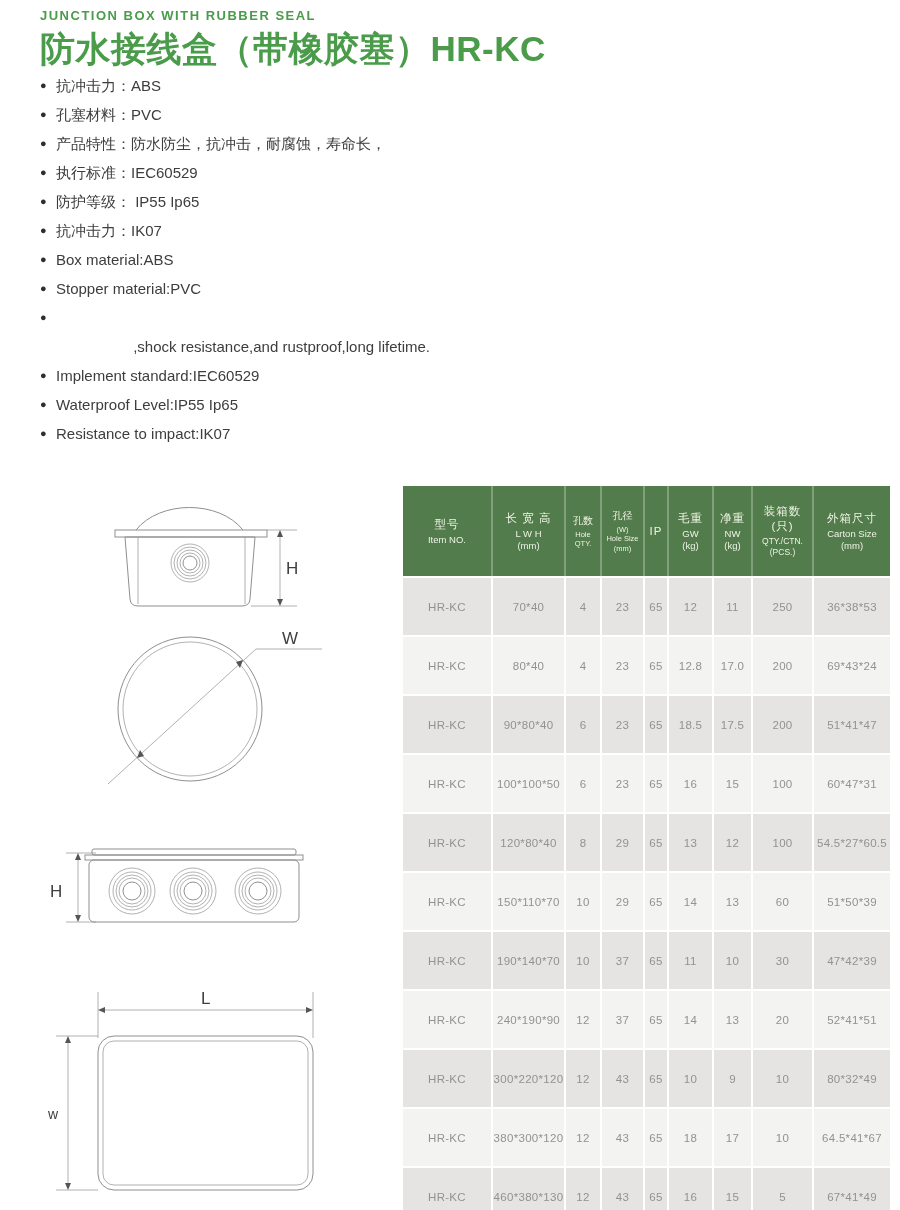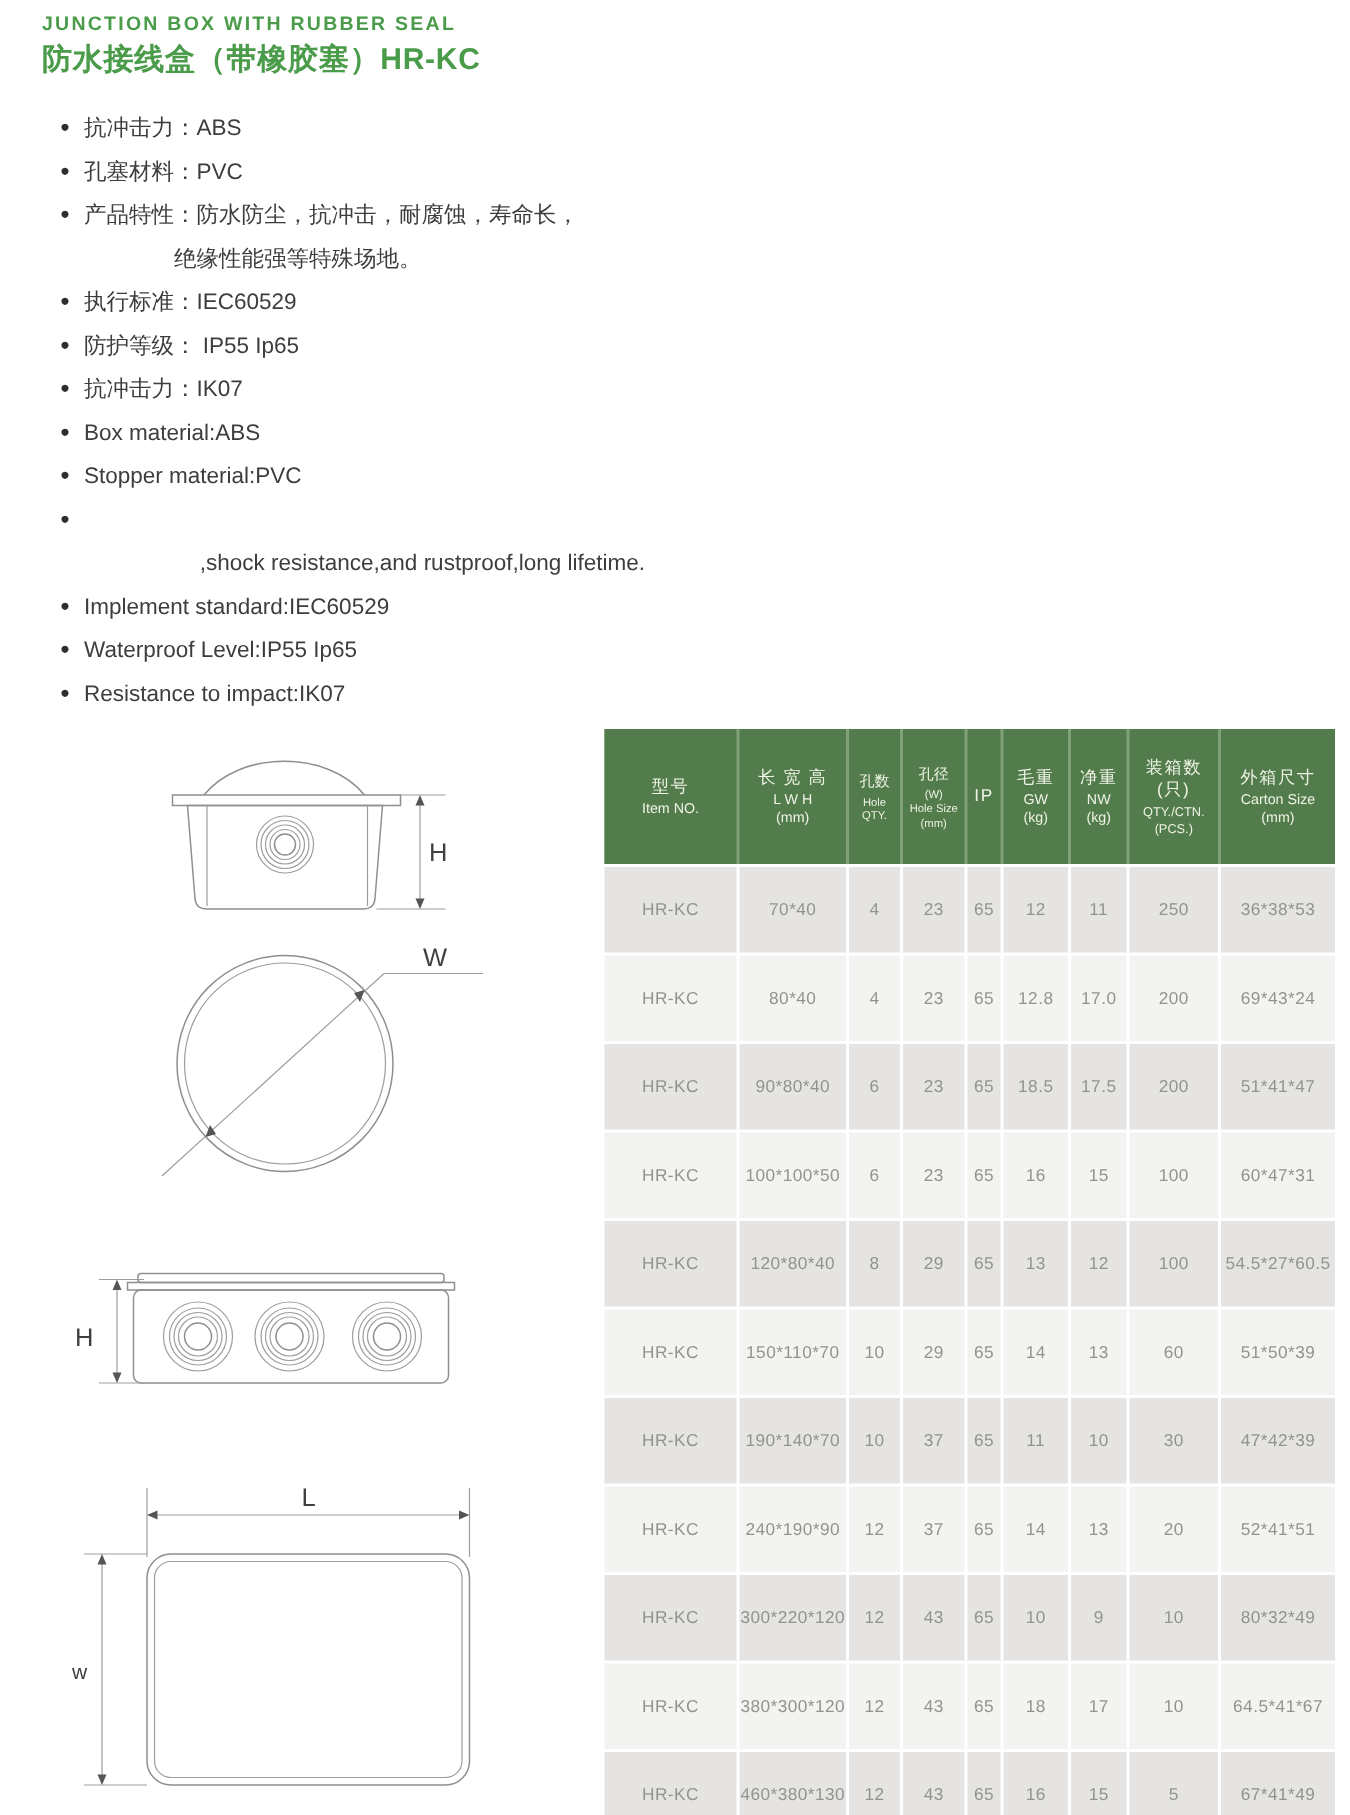--- a/index.html
+++ b/index.html
@@ -2,23 +2,23 @@
 <html><head>
 <meta charset="utf-8">
 <style>
   html,body{margin:0;padding:0;}
   body{
     width:900px;height:1210px;position:relative;background:#ffffff;
     font-family:"Liberation Sans","DejaVu Sans",sans-serif;
     -webkit-font-smoothing:antialiased;
   }
   
-  .title-block{position:absolute;left:28px;top:8px;}
+  .title-block{position:absolute;left:40px;top:8px;}
   .title-en{color:#4a9b4a;font-size:13px;font-weight:bold;letter-spacing:1.5px;}
-  .title-zh{color:#4a9b4a;font-size:20px;font-weight:bold;margin-top:3px;letter-spacing:0.5px;}
+  .title-zh{color:#4a9b4a;font-size:35px;font-weight:bold;margin-top:3px;letter-spacing:0.5px;}
   
   .spec-list{position:absolute;left:40px;top:76px;width:390px;}
   .spec-line{display:flex;align-items:flex-start;margin-bottom:10px;line-height:19px;
              color:#3d3d3d;font-size:15px;white-space:pre-line;}
   .spec-bullet{width:16px;flex:0 0 16px;font-size:11px;line-height:19px;color:#2e2e2e;}
   
   .drawing{position:absolute;}
   .drawing svg{display:block;}
   .dwg-stroke{stroke:#8f8f8f;fill:none;stroke-width:1;}
   .dwg-thin{stroke:#9d9d9d;fill:none;stroke-width:0.8;}
@@ -62,24 +62,20 @@
     <div class="spec-line">
       <span class="spec-bullet">●</span>
       <span class="spec-text">孔塞材料：PVC</span>
     </div>
 
     <div class="spec-line">
       <span class="spec-bullet">●</span>
       <span class="spec-text">产品特性：防水防尘，抗冲击，耐腐蚀，寿命长，</span>
     </div>
 
-    <div class="spec-line" style="margin-left: 60px;">
-      <span class="spec-bullet"></span>
-      <span class="spec-text">绝缘性能强等特殊场地。</span>
-    </div>
 
     <div class="spec-line">
       <span class="spec-bullet">●</span>
       <span class="spec-text">执行标准：IEC60529</span>
     </div>
 
     <div class="spec-line">
       <span class="spec-bullet">●</span>
       <span class="spec-text">防护等级： IP55  Ip65</span>
     </div>

